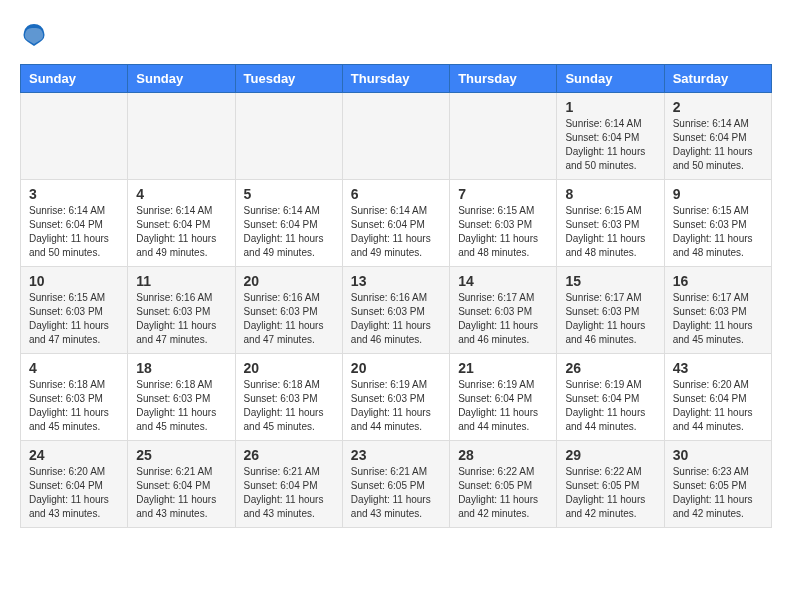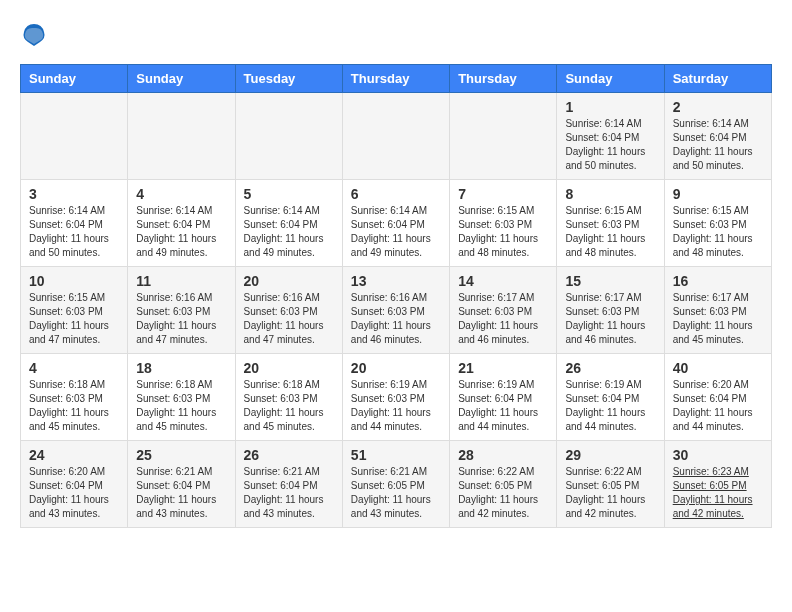--- a/index.html
+++ b/index.html
@@ -288,21 +288,21 @@
 and 44 minutes.</div>
         </td>
         <td>
           <span class="day-num">26</span>
           <div class="day-info" style="white-space: pre-line;">Sunrise: 6:19 AM
 Sunset: 6:04 PM
 Daylight: 11 hours
 and 44 minutes.</div>
         </td>
         <td>
-          <span class="day-num">40</span>
+          <span class="day-num">43</span>
           <div class="day-info" style="white-space: pre-line;">Sunrise: 6:20 AM
 Sunset: 6:04 PM
 Daylight: 11 hours
 and 44 minutes.</div>
         </td>
       </tr>
       <tr>
         <td>
           <span class="day-num">24</span>
           <div class="day-info" style="white-space: pre-line;">Sunrise: 6:20 AM
@@ -318,21 +318,21 @@
 and 43 minutes.</div>
         </td>
         <td>
           <span class="day-num">26</span>
           <div class="day-info" style="white-space: pre-line;">Sunrise: 6:21 AM
 Sunset: 6:04 PM
 Daylight: 11 hours
 and 43 minutes.</div>
         </td>
         <td>
-          <span class="day-num">51</span>
+          <span class="day-num">23</span>
           <div class="day-info" style="white-space: pre-line;">Sunrise: 6:21 AM
 Sunset: 6:05 PM
 Daylight: 11 hours
 and 43 minutes.</div>
         </td>
         <td>
           <span class="day-num">28</span>
           <div class="day-info" style="white-space: pre-line;">Sunrise: 6:22 AM
 Sunset: 6:05 PM
 Daylight: 11 hours
@@ -340,20 +340,20 @@
         </td>
         <td>
           <span class="day-num">29</span>
           <div class="day-info" style="white-space: pre-line;">Sunrise: 6:22 AM
 Sunset: 6:05 PM
 Daylight: 11 hours
 and 42 minutes.</div>
         </td>
         <td>
           <span class="day-num">30</span>
-          <div class="day-info" style="white-space: pre-line; text-decoration: underline;">Sunrise: 6:23 AM
+          <div class="day-info" style="white-space: pre-line;">Sunrise: 6:23 AM
 Sunset: 6:05 PM
 Daylight: 11 hours
 and 42 minutes.</div>
         </td>
       </tr>
     </tbody>
 </table>
 
 </body></html>

